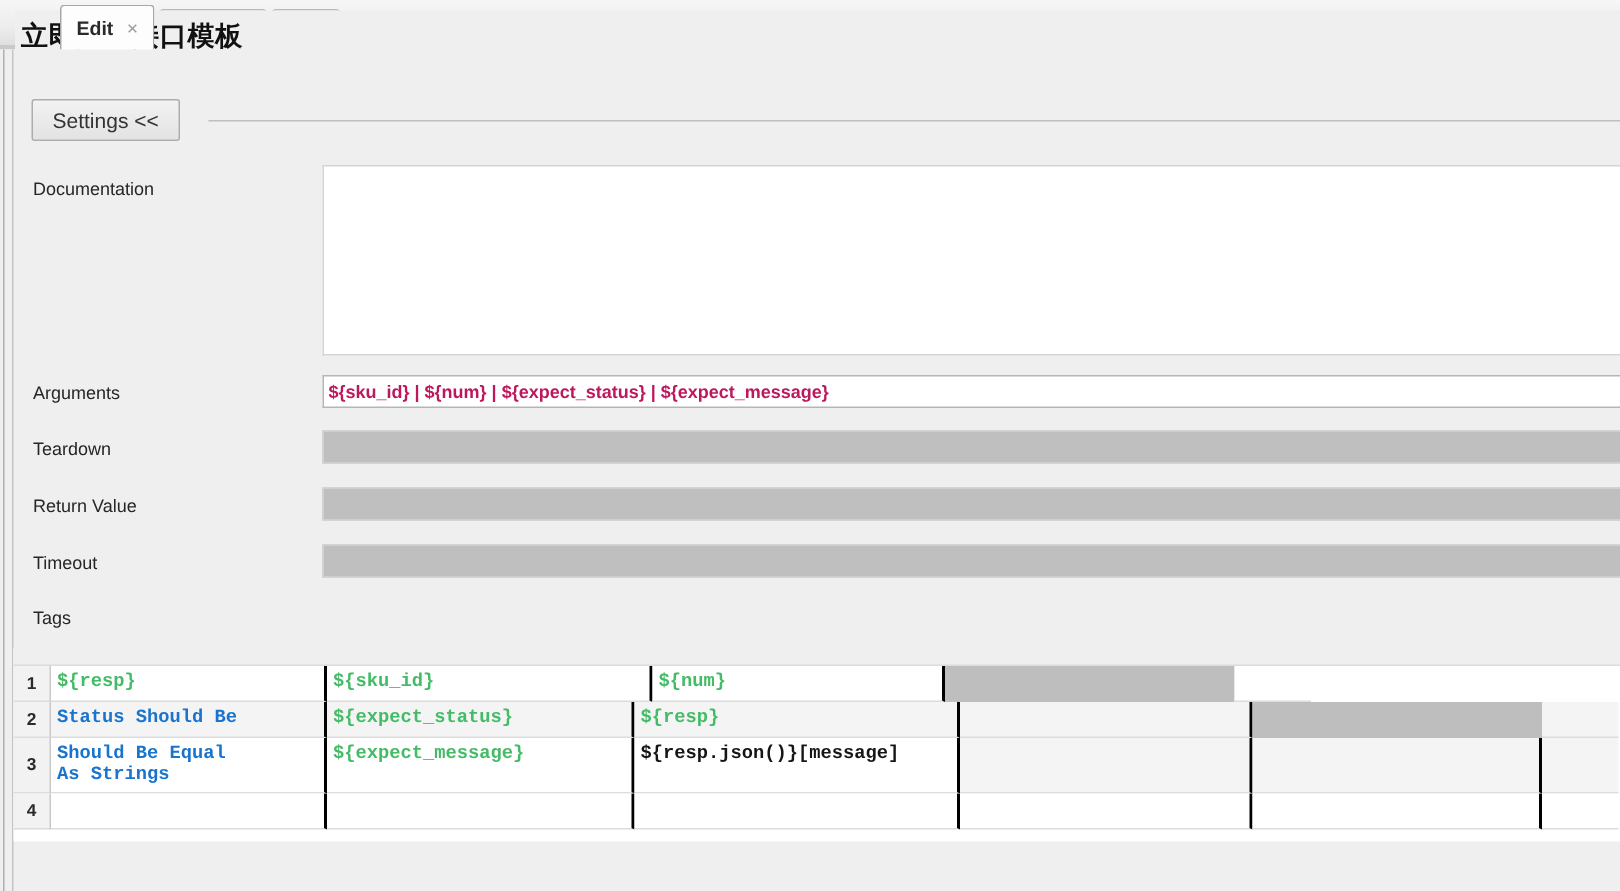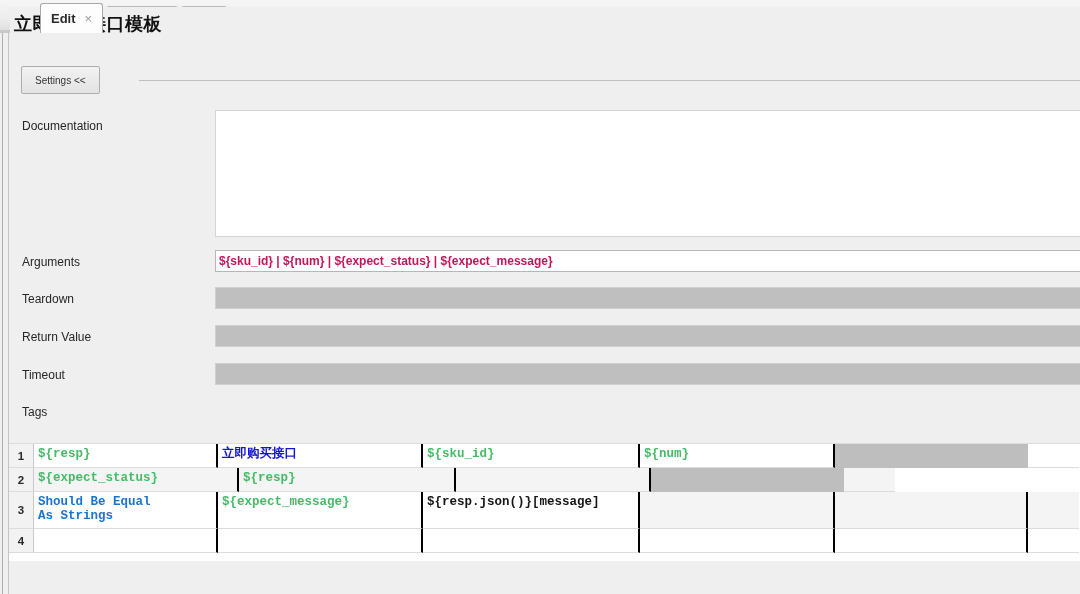--- a/index.html
+++ b/index.html
@@ -124,21 +124,21 @@
   .settings-btn {
     position: absolute;
     left: 21px; top: 66px;
     height: 28px;
     padding: 0 13px;
     display: flex;
     align-items: center;
     background: linear-gradient(to bottom, #f2f2f2, #e3e3e3);
     border: 1px solid #adadad;
     border-radius: 2px;
-    font-size: 10px;
+    font-size: 14px;
     color: #333;
     box-sizing: border-box;
     white-space: nowrap;
   }
   .settings-rule {
     position: absolute;
     left: 139px; top: 80px;
     width: 941px; height: 1px;
     background: #bfbfbf;
   }
@@ -334,29 +334,29 @@
   <div class="field disabled f-time"></div>
 
 
   <div class="grid-wrap">
     <div class="grid-header-strip"></div>
     <div class="grid">
 
       <div class="grow r1">
         <div class="rownum">1</div>
         <div class="cell c1 bg-white var">${resp}</div>
-        <div class="cell c2 bg-white name">立即购买接口</div>
         <div class="cell c3 bg-white var">${sku_id}</div>
         <div class="cell c4 bg-white var">${num}</div>
         <div class="cell c5 bg-gray"></div>
         <div class="cell c6 bg-white"></div>
       </div>
 
       <div class="grow r2">
         <div class="rownum">2</div>
+        <div class="cell c1 bg-alt kw">Status Should Be</div>
         <div class="cell c2 bg-alt var">${expect_status}</div>
         <div class="cell c3 bg-alt var">${resp}</div>
         <div class="cell c4 bg-alt"></div>
         <div class="cell c5 bg-gray"></div>
         <div class="cell c6 bg-alt"></div>
       </div>
 
       <div class="grow r3">
         <div class="rownum">3</div>
         <div class="cell c1 bg-white kw">Should Be Equal

